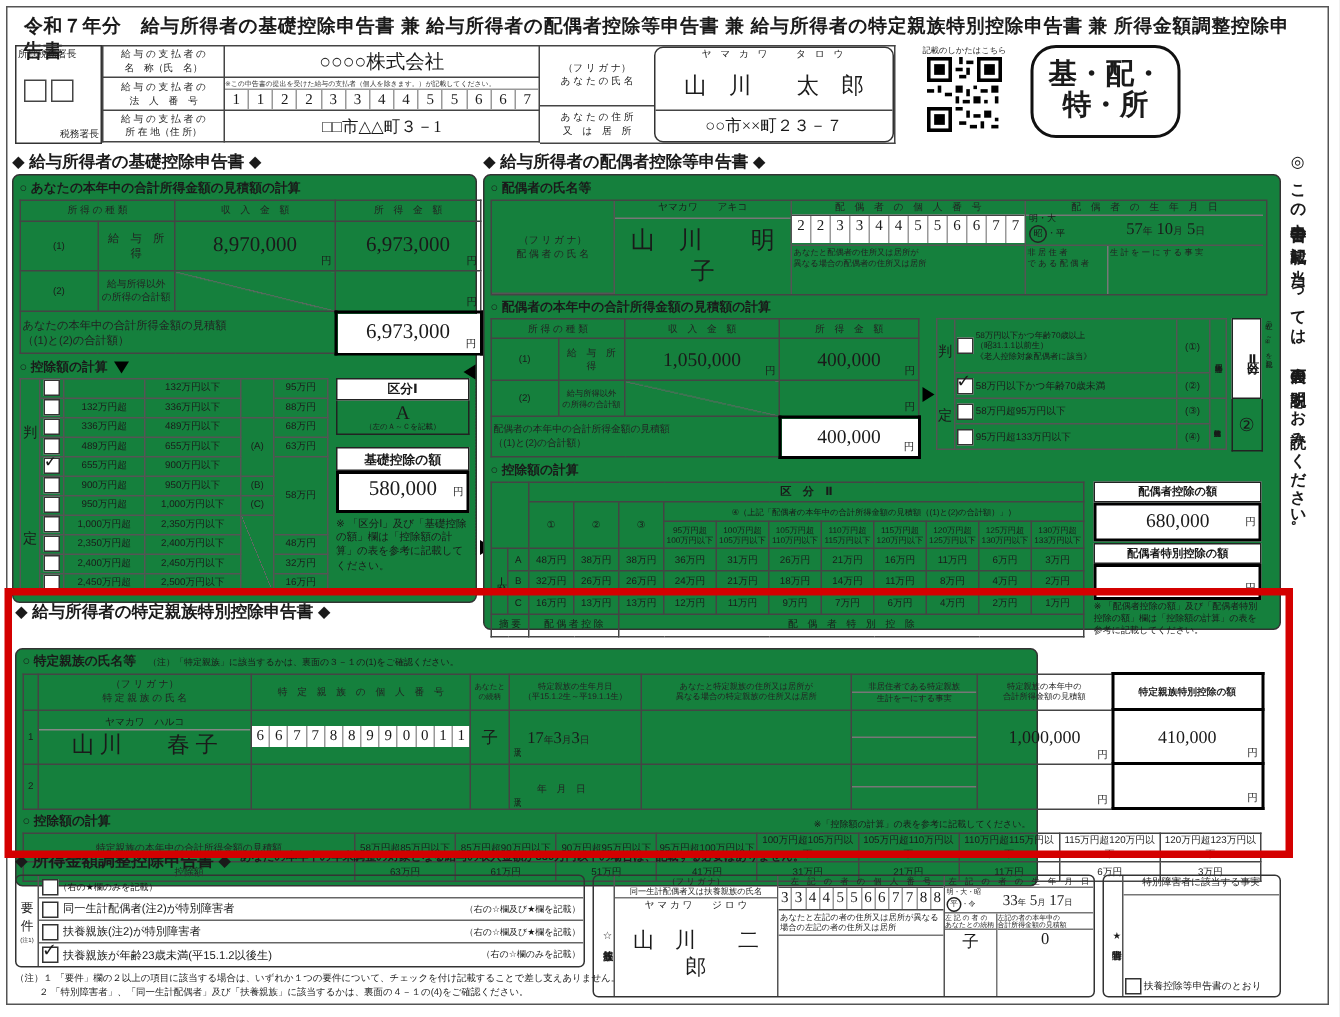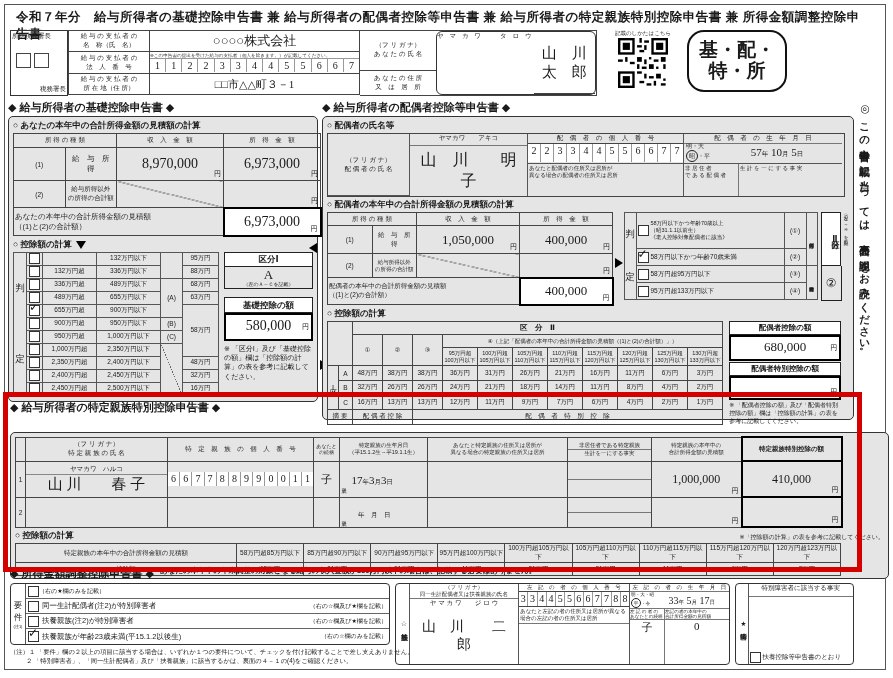--- a/index.html
+++ b/index.html
@@ -3,21 +3,21 @@
 <meta charset="utf-8">
 <style>
 html,body{margin:0;padding:0;background:#e8e8e8}
 .page{position:relative;width:893px;height:678px;background:#fff;font-family:"Liberation Sans","DejaVu Sans",sans-serif;color:#1a1a1a;overflow:hidden}
 .frame{position:absolute;left:4px;top:4px;width:880px;height:664px;border:1.5px solid #555}
 .abs{position:absolute}
 .b{font-weight:bold}.c{text-align:center}.pre{white-space:pre-line}
 .vt{writing-mode:vertical-rl;text-orientation:upright}
 .hand{font-family:"Liberation Serif","DejaVu Serif",serif}
 .t5{font-size:5.5px}.t6{font-size:6.5px}.t7{font-size:7.5px}.t8{font-size:8.5px}.t9{font-size:9.5px}.t11{font-size:11px}
-.box{border:1.6px solid #333;border-radius:5px;background:#e5e5e5}
+.box{border:1.6px solid #333;border-radius:5px;background:#15803d}
 table{border-collapse:collapse;table-layout:fixed}
 td,th{border:1px solid #444;padding:0 1px;font-weight:normal;overflow:hidden}
 .cell-yen{position:relative}
 .yen{position:absolute;right:2px;bottom:1px;font-size:7px}
 .cb{display:inline-block;width:9px;height:9px;border:1.2px solid #333;background:#fff;position:relative;vertical-align:middle}
 .cb i{font-style:normal;position:absolute;left:-1px;top:-6px;font-size:12px;font-family:"Liberation Serif",serif}
 .circ{display:inline-block;width:10px;height:10px;line-height:10px;border:1px solid #222;border-radius:50%;text-align:center}
 .digits{display:flex;border:1.2px solid #444;height:15px;background:#fff}
 .digits span{flex:1;border-left:1px solid #999;text-align:center;font-size:10px;line-height:14px;font-family:"Liberation Serif",serif}
 .digits span:first-child{border-left:none}
@@ -86,23 +86,24 @@
     </tr>
   </tbody>
       </table>
   <div style="width:236px;height:64px;display:flex;border:1px solid #444;border-left:none">
     <div style="width:76px;display:flex;flex-direction:column">
       <div class="t6 pre c lbl" style="flex:1.6;border-bottom:1px solid #444;display:flex;align-items:center;justify-content:center">（フ リ ガ ナ）
 あ な た の 氏 名</div>
       <div class="t6 pre c lbl" style="flex:1;display:flex;align-items:center;justify-content:center">あ な た の 住 所
 又　は　居　所</div>
     </div>
-    <div style="flex:1;border:1.4px solid #333;border-radius:6px;display:flex;">
+    <div style="flex:1;border:1.4px solid #333;border-radius:6px;display:flex;flex-direction:column">
       <div class="t6 c" style="height:10px;letter-spacing:2px">ヤ マ カ ワ　　タ ロ ウ</div>
       <div class="hand c" style="flex:1;font-size:15px;border-bottom:1px solid #444;display:flex;align-items:center;justify-content:center">山　川　　太　郎</div>
+      <div class="hand c t11" style="height:20px;line-height:20px">○○市××町２３－７</div>
     </div>
   </div>
   <div style="width:76px;margin-left:8px;text-align:center">
     <div style="font-size:5.5px">記載のしかたはこちら</div>
     <svg width="50" height="50" viewBox="0 0 21 21" style="margin-top:1px">
       <rect width="21" height="21" fill="#fff"></rect>
       <g fill="#000">
         <rect x="0" y="0" width="7" height="7"></rect>
             <rect x="1" y="1" width="5" height="5" fill="#fff"></rect>
             <rect x="2" y="2" width="3" height="3"></rect>
@@ -533,23 +534,27 @@
         <div class="hdrbox t7" style="height:12px;line-height:12px;margin-top:1px">配偶者特別控除の額</div>
         <div class="valbox cell-yen" style="height:20px">
               <span class="yen">円</span>
             </div>
         <div class="note" style="font-size:6px;margin-top:1px">※ 「配偶者控除の額」及び「配偶者特別控除の額」欄は「控除額の計算」の表を参考に記載してください。</div>
       </div>
     </div>
   </div>
 </div>
 
-<div class="abs" style="left:10px;top:400px;width:879px;height:160px">
+<div class="abs" style="left:10px;top:400px;width:682px;height:160px">
   <div class="secline" style="width:300px">◆ 給与所得者の特定親族特別控除申告書 ◆</div>
   <div class="box" style="margin-top:17px;padding:2px 4px">
+    <div style="display:flex;gap:8px;align-items:baseline">
+      <div class="t8 b">○ 特定親族の氏名等</div>
+      <div style="font-size:6px">（注）「特定親族」に該当するかは、裏面の３－１の(1)をご確認ください。</div>
+    </div>
     <table style="width:826px;margin-top:1px">
       <colgroup>
             <col style="width:10px">
             <col style="width:142px">
             <col style="width:146px">
             <col style="width:26px">
             <col style="width:88px">
             <col style="width:140px">
             <col style="width:84px">
             <col style="width:90px">

